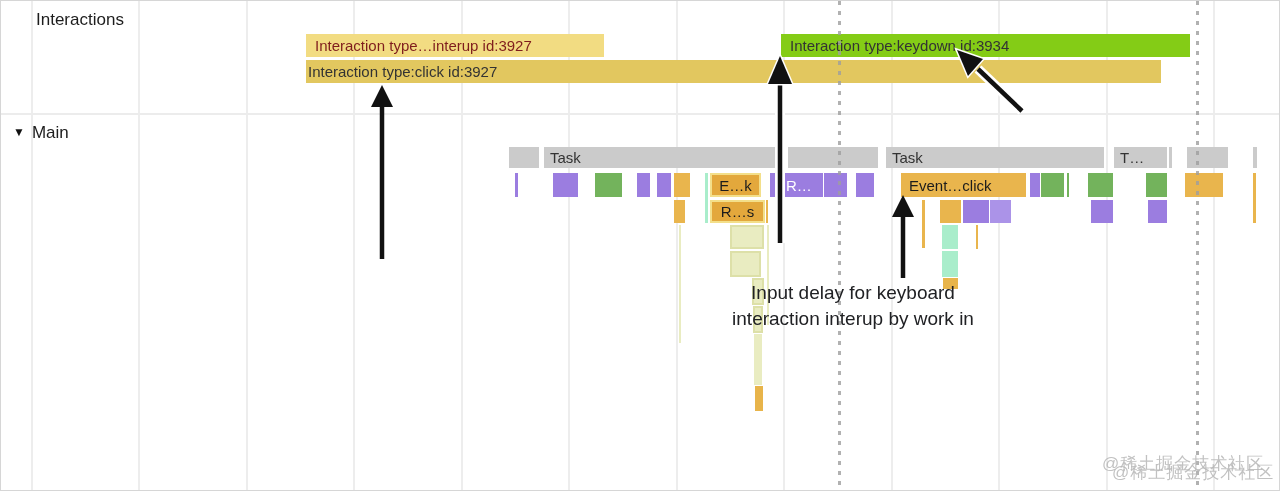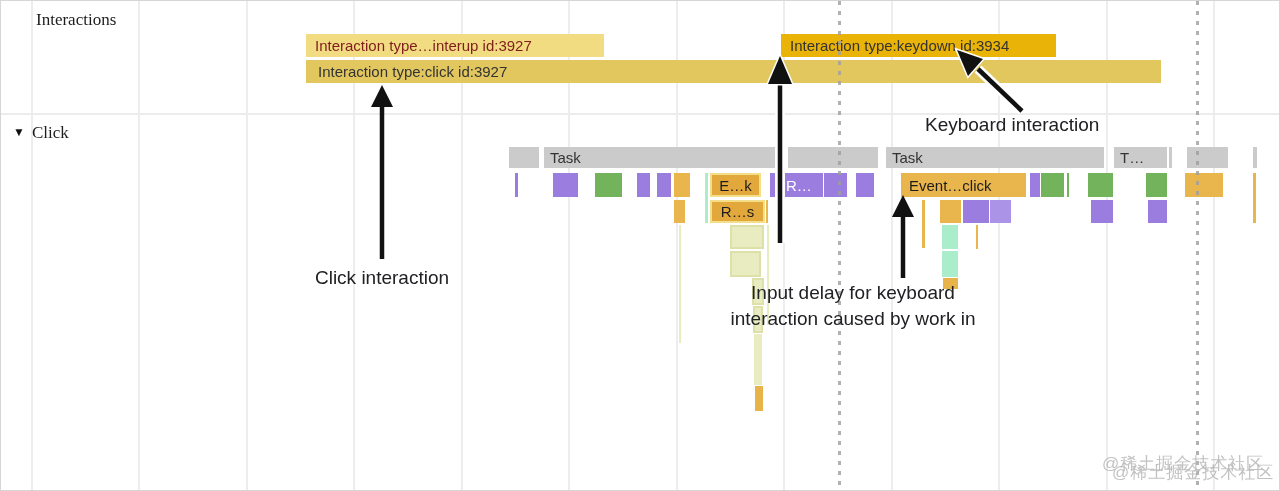--- a/index.html
+++ b/index.html
@@ -5,21 +5,21 @@
   html,body{margin:0;padding:0;background:#fff;}
   #stage{
     position:relative;width:1280px;height:491px;background:#ffffff;
     border:1px solid #d6d6d6;box-sizing:border-box;overflow:hidden;
     font-family:"Liberation Sans", sans-serif;
   }
   .gridline{position:absolute;top:0;bottom:0;width:2px;background:#ededed;z-index:1;}
   .hsep{position:absolute;left:0;right:0;height:2px;background:#ececec;z-index:1;}
   .dotted{position:absolute;top:0;height:491px;width:3px;z-index:6;opacity:.8;
     background:repeating-linear-gradient(to bottom,#9e9e9e 0 4px,transparent 4px 10px);}
-  .track-label{position:absolute;color:#1d1d1d;font-size:17px;z-index:4;white-space:nowrap;font-family:Liberation Serif, serif;}
+  .track-label{position:absolute;color:#1d1d1d;font-size:17px;z-index:4;white-space:nowrap;}
   .tri{font-size:12px;margin-right:7px;color:#111;vertical-align:2px;cursor:pointer;}
   .bar{position:absolute;box-sizing:border-box;z-index:3;white-space:nowrap;overflow:hidden;
     font-size:15px;line-height:1;display:flex;align-items:center;}
   .bar span{pointer-events:none;}
   .annot{position:absolute;color:#202124;font-size:19px;z-index:8;white-space:nowrap;}
   .annot.center{transform:translateX(-50%);text-align:center;}
   #arrows{position:absolute;left:0;top:0;z-index:7;pointer-events:none;}
   .wm{position:absolute;color:#b7b7b7;font-size:17px;letter-spacing:1px;z-index:9;opacity:.85;white-space:nowrap;}
 </style>
 </head>
@@ -41,31 +41,31 @@
       <div class="gridline" style="left: 1105px;"></div>
       <div class="gridline" style="left: 1212px;"></div>
     </div>
   <div class="hsep" style="top:112px"></div>
 
   <div class="track-label" style="left:35px;top:9px">
     <span>Interactions</span>
   </div>
 
   <div class="track-label" style="left:12px;top:122px">
-    <span class="tri">▼</span><span>Click</span>
+    <span class="tri">▼</span><span>Main</span>
   </div>
 
   <div id="bars-layer">
       <div class="bar" style="left: 305px; top: 33px; width: 298px; height: 23px; background: rgb(242, 220, 130);">
         <span style="color: #7f1d1d; padding-left: 9px;">Interaction type…interup id:3927</span>
       </div>
       <div class="bar" style="left: 305px; top: 59px; width: 855px; height: 23px; background: rgb(226, 199, 95);">
-        <span style="color: rgb(51, 51, 51); padding-left: 12px;">Interaction type:click id:3927</span>
+        <span style="color: rgb(51, 51, 51); padding-left: 2px;">Interaction type:click id:3927</span>
       </div>
-      <div class="bar" style="left: 780px; top: 33px; width: 275px; height: 23px; background: #eab308;">
+      <div class="bar" style="left: 780px; top: 33px; width: 409px; height: 23px; background: #84cc16;">
         <span style="color: rgb(51, 51, 51); padding-left: 9px;">Interaction type:keydown id:3934</span>
       </div>
       <div class="bar" style="left: 508px; top: 146px; width: 30px; height: 21px; background: rgb(203, 203, 203);"></div>
       <div class="bar" style="left: 543px; top: 146px; width: 234px; height: 21px; background: rgb(203, 203, 203);">
         <span style="color: rgb(51, 51, 51); padding-left: 6px;">Task</span>
       </div>
       <div class="bar" style="left: 787px; top: 146px; width: 90px; height: 21px; background: rgb(203, 203, 203);"></div>
       <div class="bar" style="left: 885px; top: 146px; width: 218px; height: 21px; background: rgb(203, 203, 203);">
         <span style="color: rgb(51, 51, 51); padding-left: 6px;">Task</span>
       </div>
@@ -149,25 +149,23 @@
       <polygon points="902,194 891,216 913,216" fill="#111"></polygon>
     </g>
 
     <g>
       <line x1="1021" y1="110" x2="977" y2="68" stroke="#fff" stroke-width="10"></line>
       <line x1="1021" y1="110" x2="977" y2="68" stroke="#111" stroke-width="4.5"></line>
       <polygon points="956,49 982,58 967,75" fill="#111" stroke="#fff" stroke-width="3" paint-order="stroke"></polygon>
     </g>
   </svg>
 
-  <div class="annot center" style="left:381px;top:266px">Click interaction</div>
 
-  <div class="annot" style="left:924px;top:113px">Keyboard interaction</div>
 
   <div class="annot center" style="left:852px;top:279px;line-height:26px">
     <div>Input delay for keyboard</div>
-    <div>interaction caused by work in</div>
+    <div>interaction interup by work in</div>
   </div>
 
   <div class="wm" style="left:1101px;top:451px">@稀土掘金技术社区</div>
   <div class="wm" style="left:1111px;top:460px">@稀土掘金技术社区</div>
 
 </div>
 
 </body></html>

